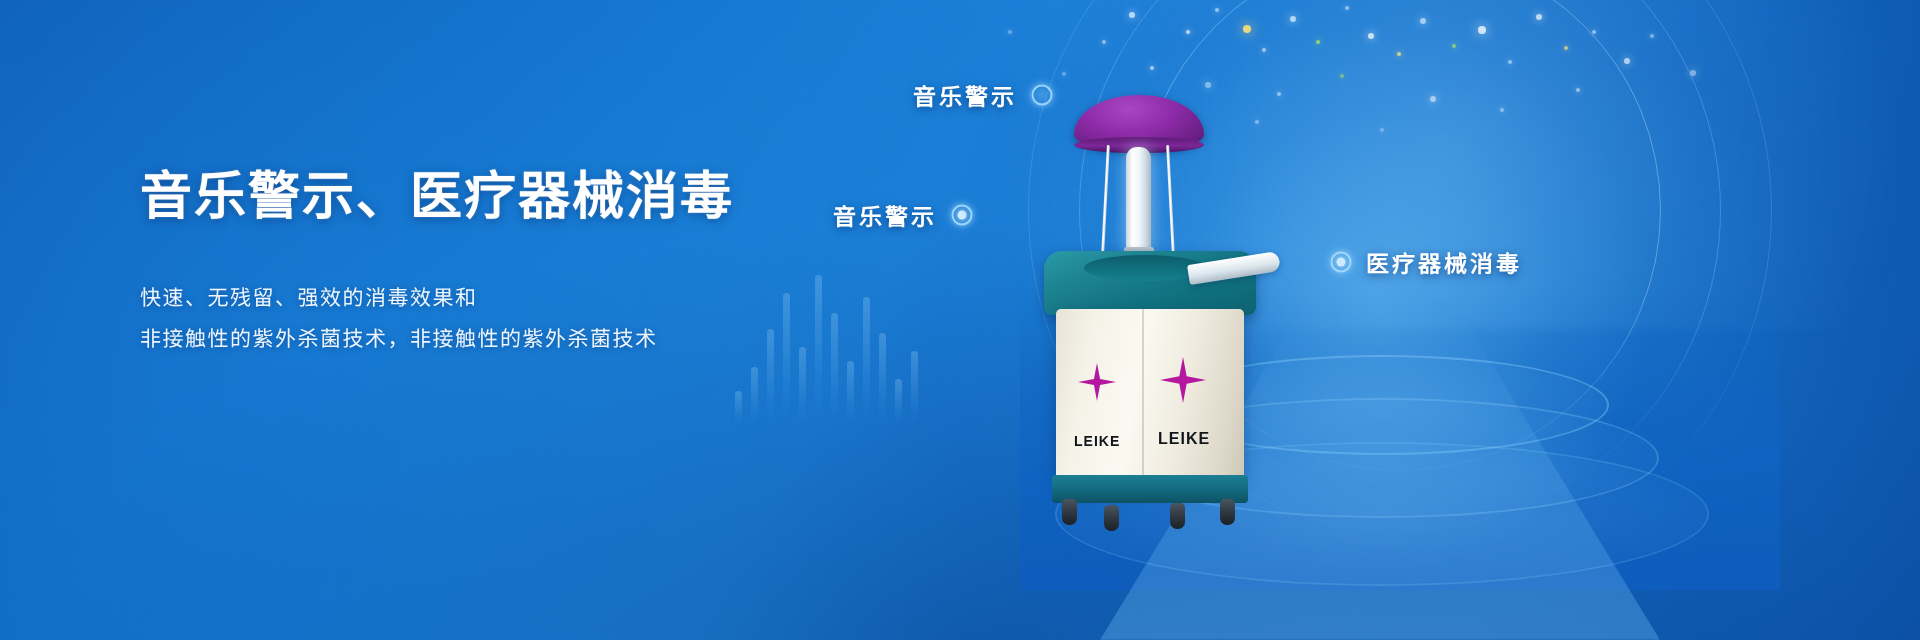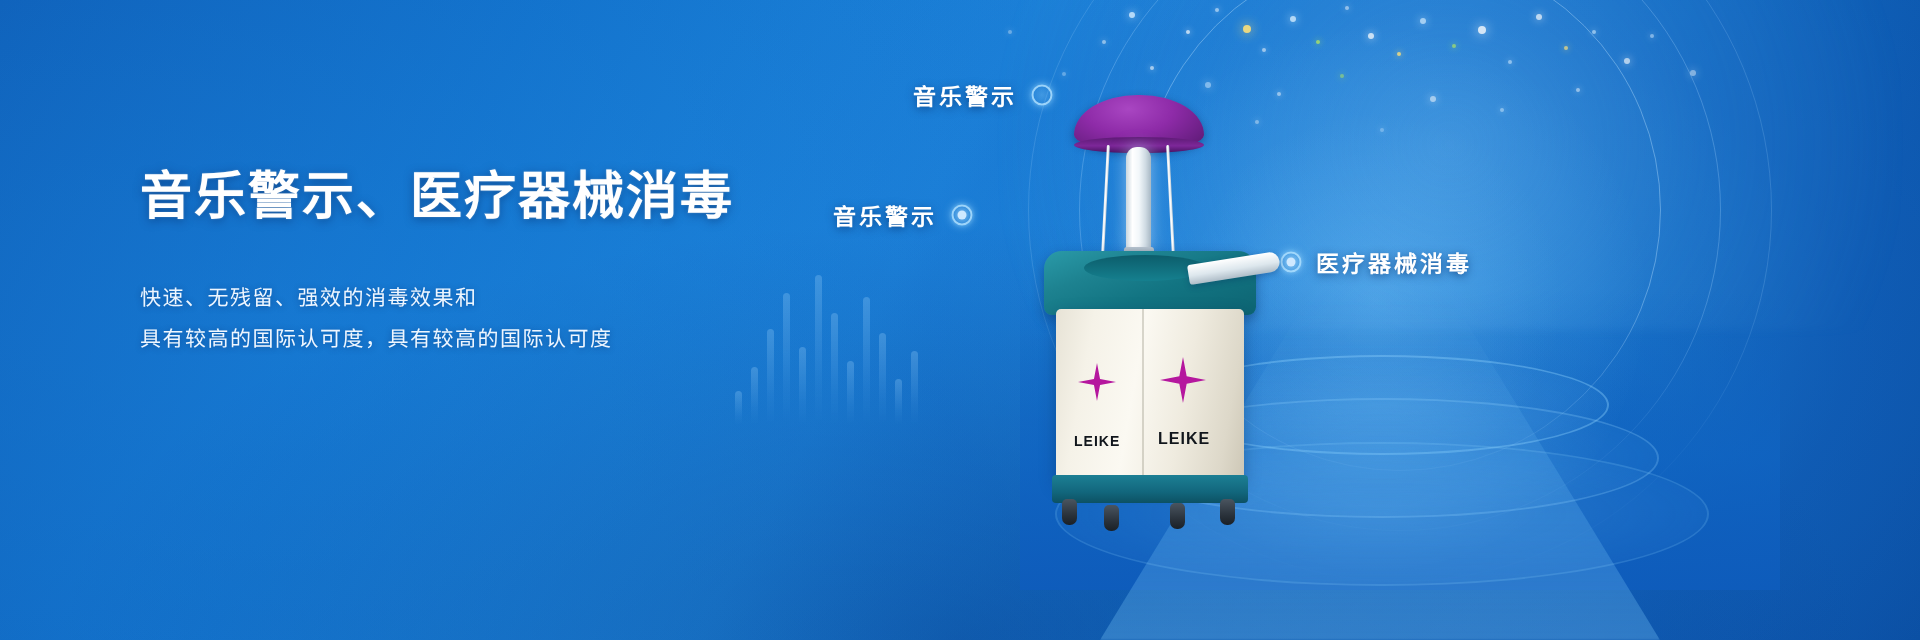--- a/index.html
+++ b/index.html
@@ -231,21 +231,21 @@
     transform: translate(-50%,-50%);
     width: 9px; height: 9px;
     border-radius: 50%;
     background: #cfe9ff;
     box-shadow: 0 0 8px rgba(200,235,255,0.9);
   }
 
   .c-wastewater   { left: 913px;  top: 78px; }
   .c-food         { left: 1185px; top: 60px; }
   .c-air          { left: 833px;  top: 198px; }
-  .c-medical      { left: 1278px; top: 245px; }
+  .c-medical      { left: 1328px; top: 245px; }
 
   
   .device {
     position: absolute;
     left: 1038px;
     top: 95px;
     width: 260px;
     height: 400px;
   }
   .cap {
@@ -435,21 +435,21 @@
       <span style="left: 1062px; top: 72px; width: 4px; height: 4px; background: rgb(207, 233, 255); opacity: 0.4; box-shadow: rgb(207, 233, 255) 0px 0px 6px;"></span>
       <span style="left: 1008px; top: 30px; width: 4px; height: 4px; background: rgb(255, 255, 255); opacity: 0.35; box-shadow: rgb(255, 255, 255) 0px 0px 6px;"></span>
       <span style="left: 1255px; top: 120px; width: 4px; height: 4px; background: rgb(255, 255, 255); opacity: 0.4; box-shadow: rgb(255, 255, 255) 0px 0px 6px;"></span>
       <span style="left: 1380px; top: 128px; width: 4px; height: 4px; background: rgb(207, 233, 255); opacity: 0.38; box-shadow: rgb(207, 233, 255) 0px 0px 6px;"></span>
     </div>
 
   <div class="copy">
     <h2 class="headline-2">音乐警示、医疗器械消毒</h2>
     <div class="subcopy">
       <p>快速、无残留、强效的消毒效果和</p>
-      <p>具有较高的国际认可度，具有较高的国际认可度</p>
+      <p>非接触性的紫外杀菌技术，非接触性的紫外杀菌技术</p>
     </div>
   </div>
 
   <div class="callout c-wastewater">
     <span class="label">音乐警示</span>
     <span class="node"></span>
   </div>
 
 
   <div class="callout c-air">

